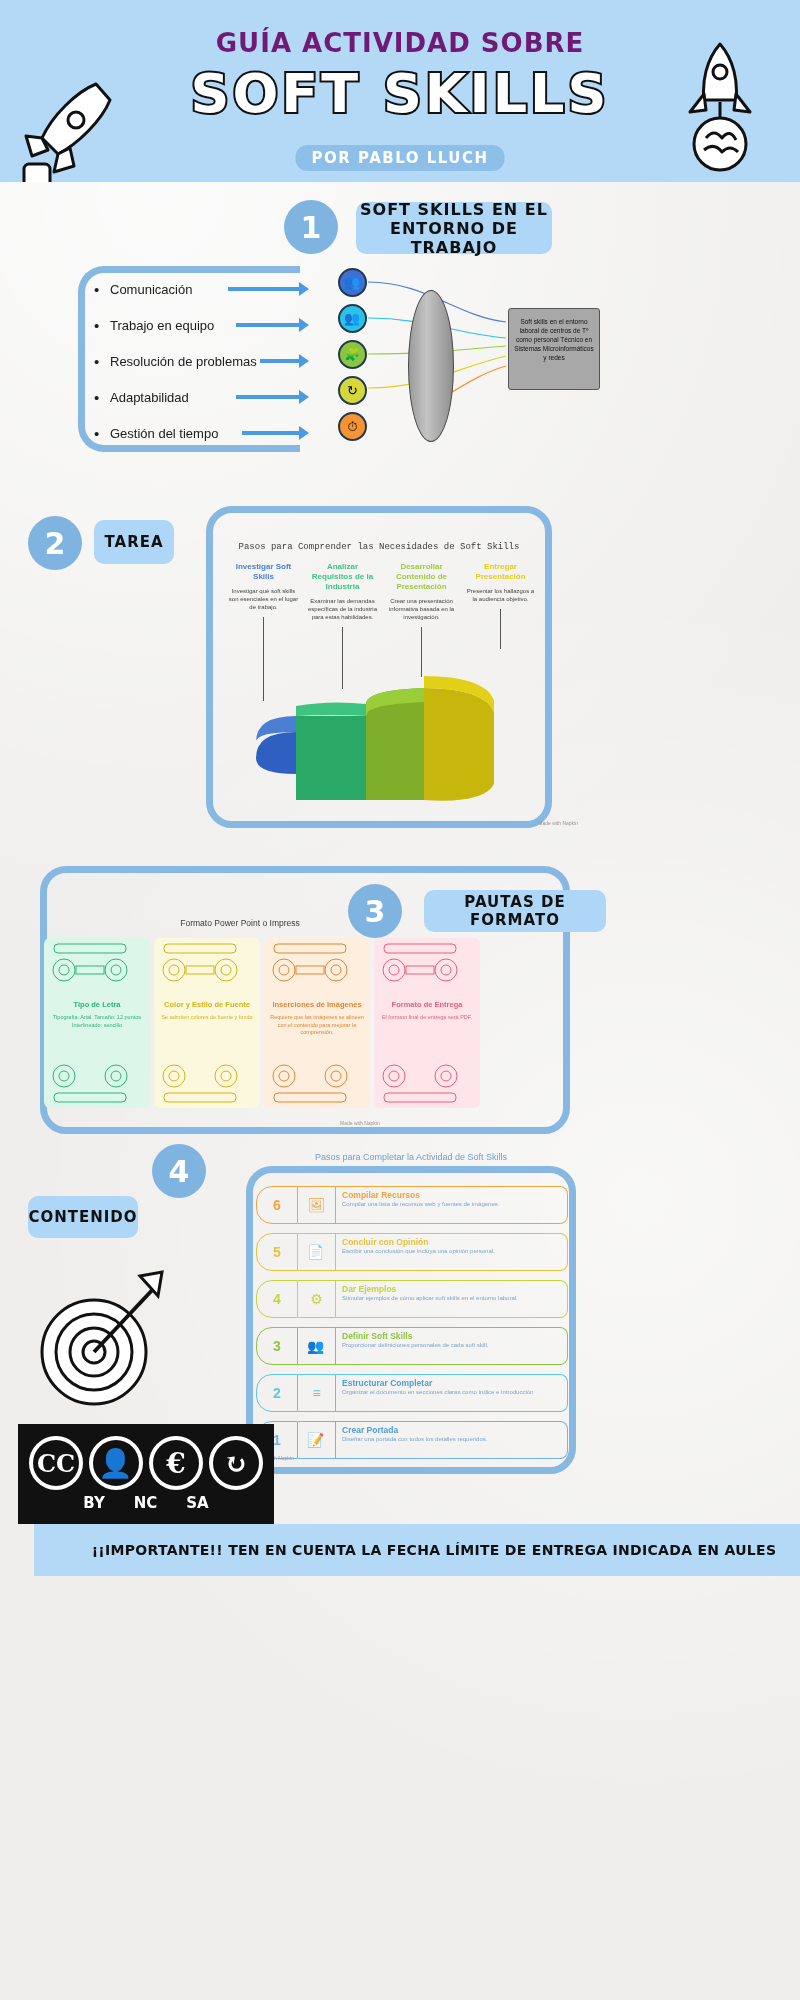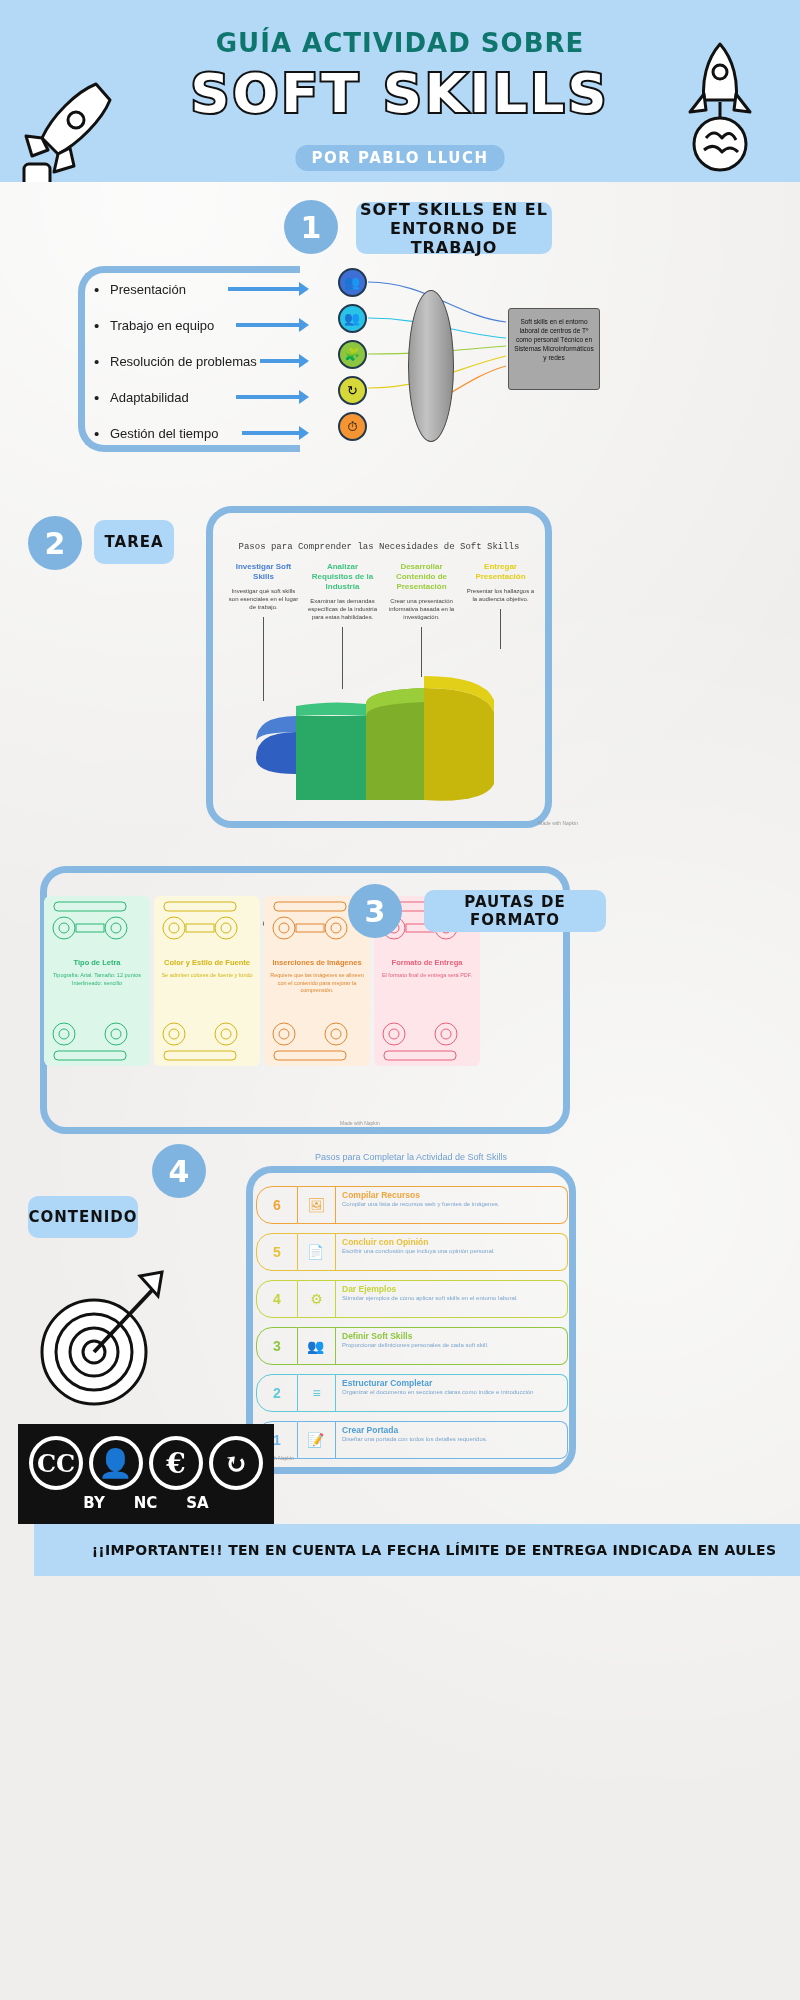--- a/index.html
+++ b/index.html
@@ -18,21 +18,21 @@
   }
 
   
   .header {
     position: absolute; left: 0; top: 0; width: 800px; height: 182px;
     background: #b3d9f7;
   }
   .hdr-sub {
     position: absolute; top: 28px; left: 0; width: 800px; text-align: center;
     font-family: "DejaVu Sans", sans-serif;
-    font-weight: 700; font-size: 26px; letter-spacing: 1px; color: #0f766e;
+    font-weight: 700; font-size: 26px; letter-spacing: 1px; color: #701a75;
   }
   .hdr-title {
     position: absolute; top: 62px; left: 0; width: 800px; text-align: center;
     font-family: "DejaVu Sans", sans-serif;
     font-weight: 700; font-size: 54px; letter-spacing: 3px;
     color: #fff;
     -webkit-text-stroke: 4px #111;
     paint-order: stroke fill;
   }
   .hdr-badge {
@@ -103,21 +103,21 @@
   .s2-col .stem { width: 1px; background: #555; margin: 6px auto 0; }
   .s2-chart { position: absolute; left: 248px; top: 666px; width: 300px; height: 140px; z-index: 2; }
   .s2-credit { position: absolute; right: 222px; top: 820px; font-size: 5px; color: #999; z-index: 3; }
 
   
   .s3-frame { left: 40px; top: 866px; width: 530px; height: 268px; }
   .s3-num { left: 348px; top: 884px; }
   .s3-label { left: 424px; top: 890px; width: 182px; height: 42px; font-size: 15px; }
   .s3-title { position: absolute; left: 40px; top: 918px; width: 400px;
     text-align: center; font-size: 8.5px; color: #3c3c3c; z-index: 3; }
-  .s3-cards { position: absolute; left: 44px; top: 896px; width: 436px;
+  .s3-cards { position: absolute; left: 44px; top: 938px; width: 436px;
     display: flex; gap: 4px; z-index: 3; }
   .s3-card { flex: 1; border-radius: 6px; padding: 4px; height: 170px;
     position: relative; }
   .s3-card h4 { font-size: 7.5px; line-height: 9px; text-align: center; margin-top: 58px; }
   .s3-card p { font-size: 5.5px; line-height: 7.5px; text-align: center; margin-top: 5px; }
   .scroll-top, .scroll-bot { position: absolute; left: 6px; right: 6px; height: 42px; }
   .scroll-top { top: 4px; } .scroll-bot { bottom: 4px; }
   .s3-credit { position: absolute; left: 340px; top: 1120px; font-size: 5px; color: #999; z-index: 3; }
 
   
@@ -188,21 +188,21 @@
       </g>
       <circle cx="44" cy="30" r="7" fill="#fff" stroke="#111" stroke-width="3"></circle>
     </svg>
   </div>
 
   <div class="num-circle s1-num">1</div>
   <div class="sec-label s1-label">SOFT SKILLS EN EL ENTORNO DE TRABAJO</div>
   <div class="blue-frame s1-frame"></div>
 
   <ul class="s1-list">
-    <li>Presentación</li>
+    <li>Comunicación</li>
     <li>Trabajo en equipo</li>
     <li>Resolución de problemas</li>
     <li>Adaptabilidad</li>
     <li>Gestión del tiempo</li>
   </ul>
 
   <div class="s1-arrow" style="left:228px; top:287px; width:72px;"></div>
   <div class="s1-arrow" style="left:236px; top:323px; width:64px;"></div>
   <div class="s1-arrow" style="left:260px; top:359px; width:40px;"></div>
   <div class="s1-arrow" style="left:236px; top:395px; width:64px;"></div>

